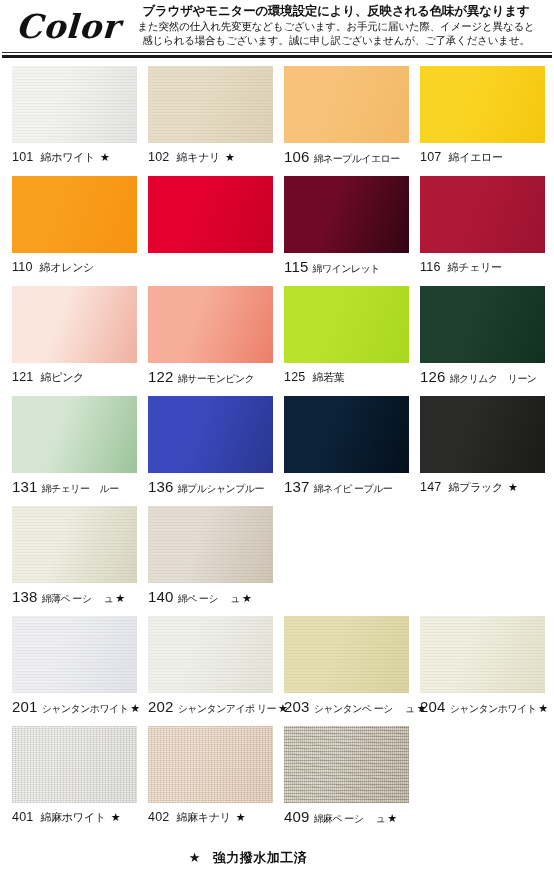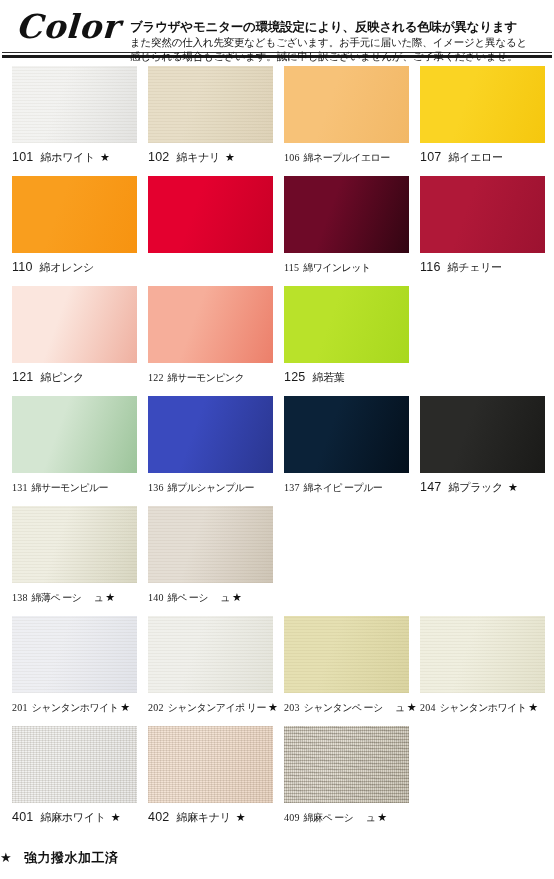--- a/index.html
+++ b/index.html
@@ -37,23 +37,22 @@
     font-size: 33px;
     line-height: 38px;
     letter-spacing: 0.5px;
     color: #111;
     transform: skewX(-6deg);
     display: inline-block;
   }
   .notice {
     flex: 1 1 auto;
     padding-top: 1px;
-    text-align: left;
+    text-align: center;
     padding-right: 4px;
-    margin-top: 16px;
   }
   .notice-line1 {
     font-size: 12.5px;
     line-height: 16px;
     font-weight: 700;
     letter-spacing: -0.2px;
     color: #111;
     white-space: nowrap;
   }
   .notice-line2,
@@ -157,31 +156,31 @@
   .star {
     font-size: 11px;
     line-height: 14px;
     color: #111;
     margin-left: 5px;
     flex: 0 0 auto;
   }
   .star.hidden { visibility: hidden; }
 
   
-  .caption.tight .code { margin-right: 4px; font-size: 10px; font-family: Liberation Serif, serif; }
+  .caption.tight .code { margin-right: 4px; font-size: 15px; }
   .caption.tight .cname { font-size: 10px; letter-spacing: -0.6px; }
   .caption.tight .star { margin-left: 2px; }
 
   
   .footer {
     position: absolute;
     left: 0;
     right: 0;
     bottom: 12px;
-    text-align: left;
+    text-align: center;
     padding-right: 58px;
   }
   .footer-star {
     font-size: 13px;
     color: #111;
     margin-right: 8px;
   }
   .footer-text {
     font-size: 13px;
     font-weight: 700;
@@ -313,29 +312,39 @@
       <div class="cell">
         <div class="swatch" style="background: linear-gradient(110deg, rgb(185, 226, 42) 0%, rgb(185, 226, 42) 38%, rgb(168, 216, 30) 100%);">
           <div class="swatch-texture"></div>
         </div>
         <div class="caption">
           <span class="code">125</span>
           <span class="cname">綿若葉</span>
           <span class="star hidden">★</span>
         </div>
       </div>
+      <div class="cell">
+        <div class="swatch" style="background: linear-gradient(110deg, rgb(31, 64, 47) 0%, rgb(31, 64, 47) 38%, rgb(18, 48, 31) 100%);">
+          <div class="swatch-texture"></div>
+        </div>
+        <div class="caption tight">
+          <span class="code">126</span>
+          <span class="cname">綿クリムク゚リーン</span>
+          <span class="star hidden">★</span>
+        </div>
+      </div>
     </div>
     <div class="row">
       <div class="cell">
         <div class="swatch" style="background: linear-gradient(110deg, rgb(212, 230, 210) 0%, rgb(212, 230, 210) 38%, rgb(156, 196, 154) 100%);">
           <div class="swatch-texture"></div>
         </div>
         <div class="caption tight">
           <span class="code">131</span>
-          <span class="cname">綿サーモンピルー</span>
+          <span class="cname">綿チェリー゚ルー</span>
           <span class="star hidden">★</span>
         </div>
       </div>
       <div class="cell">
         <div class="swatch" style="background: linear-gradient(110deg, rgb(58, 74, 190) 0%, rgb(58, 74, 190) 38%, rgb(42, 54, 144) 100%);">
           <div class="swatch-texture"></div>
         </div>
         <div class="caption tight">
           <span class="code">136</span>
           <span class="cname">綿プルシャンプルー</span>

